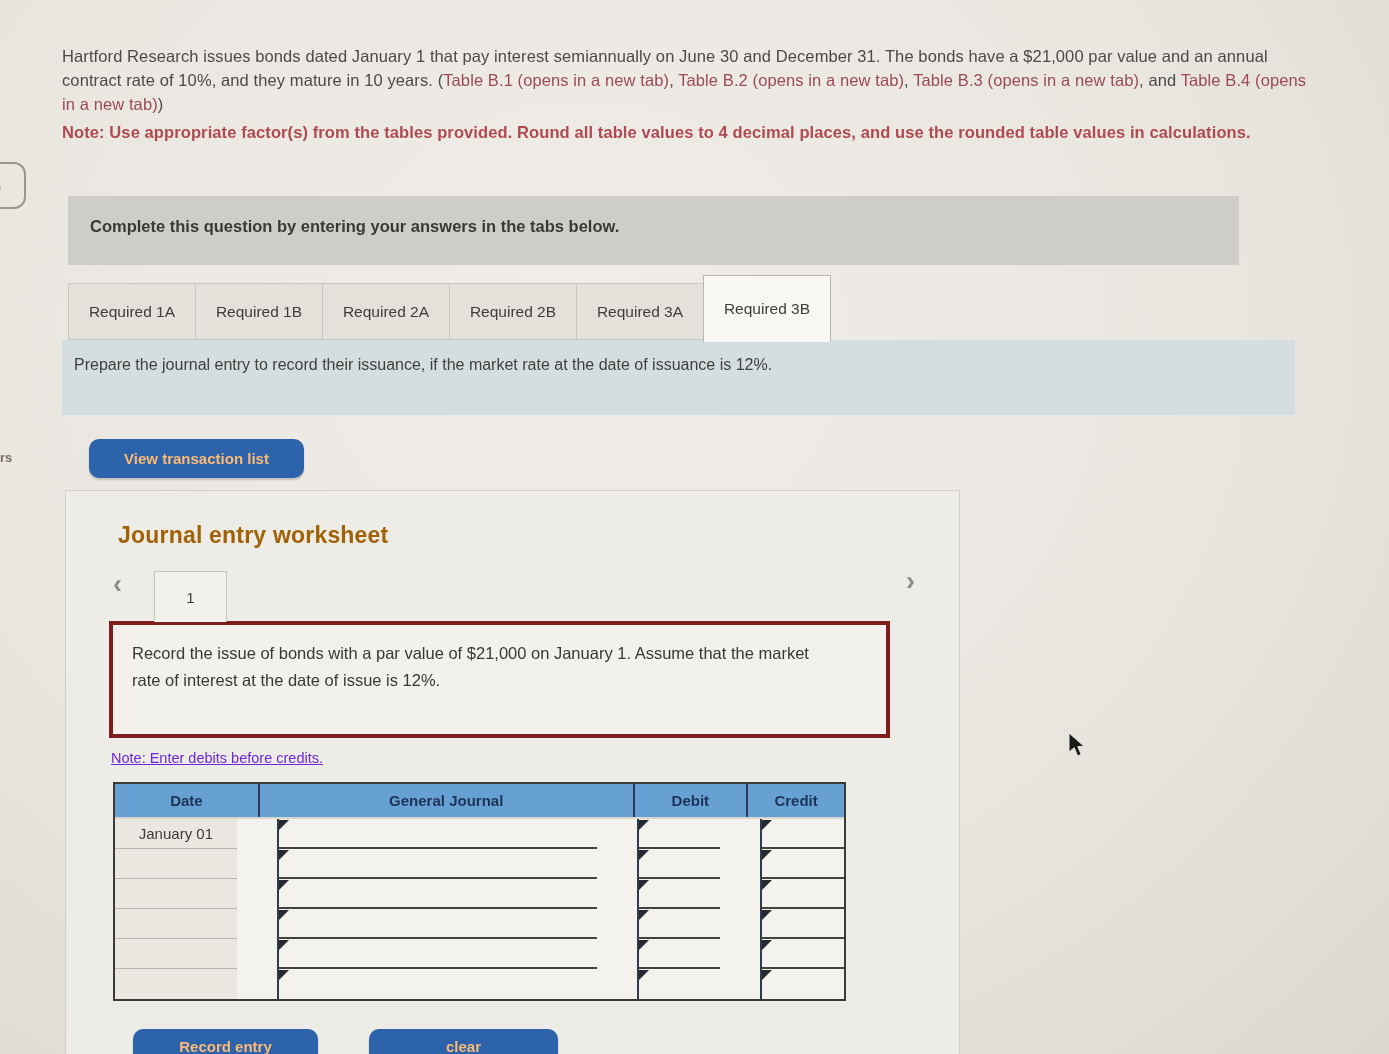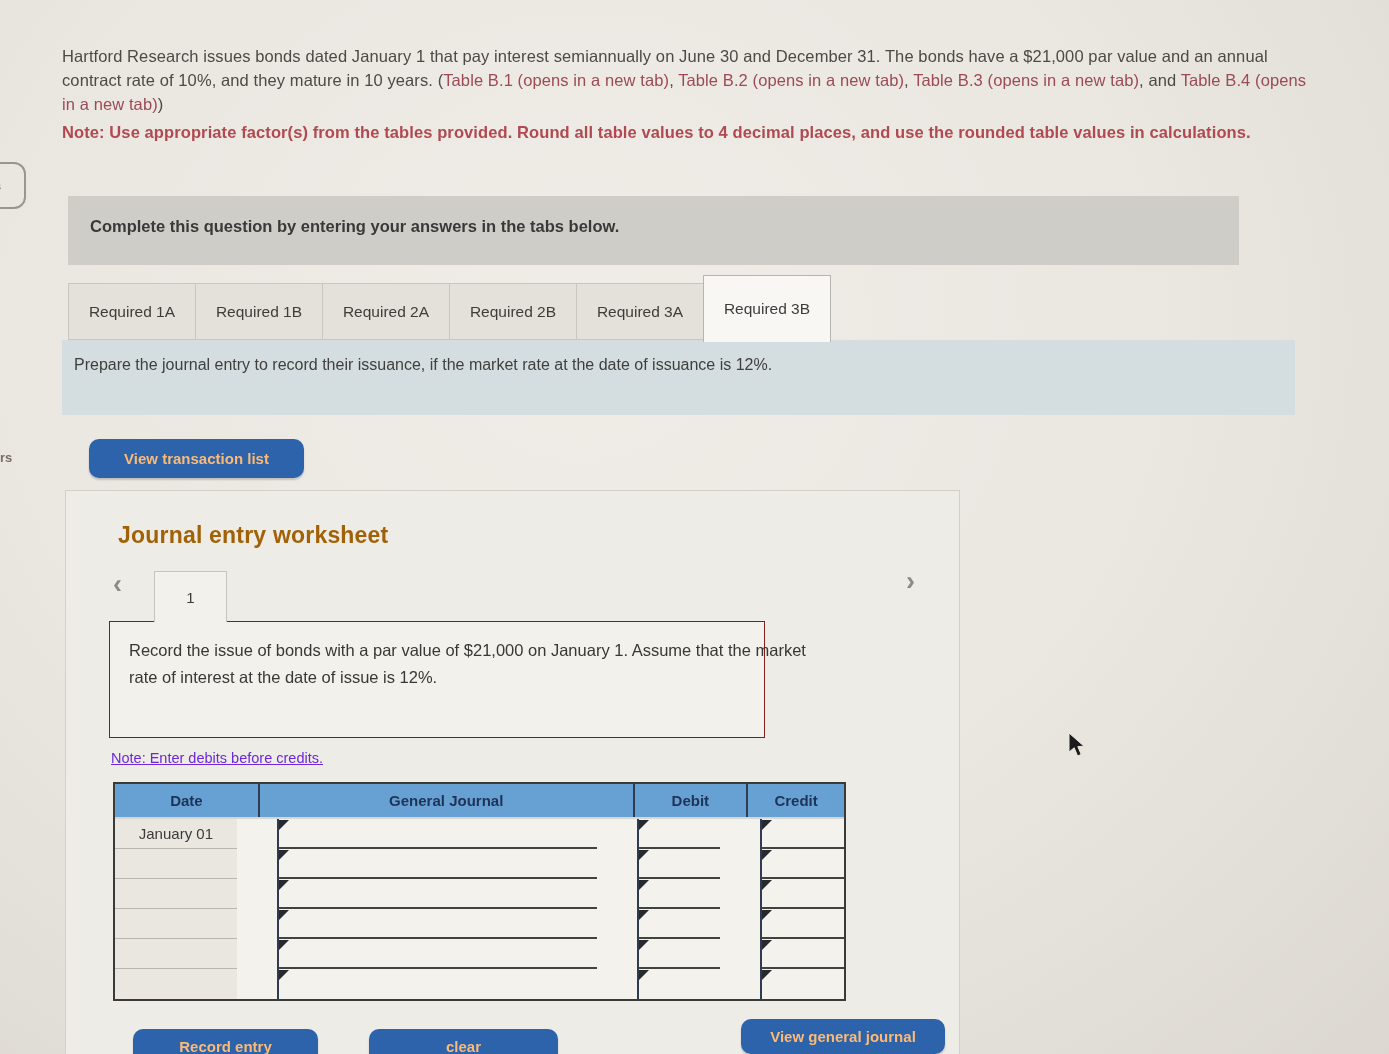--- a/index.html
+++ b/index.html
@@ -93,22 +93,22 @@
   }
   .pg-prev { left:47px; top:83px; }
   .pg-next { left:840px; top:80px; }
   .pg-tab {
     position:absolute; left:88px; top:80px; width:73px; height:51px;
     background:#f3f1eb; border:1px solid #c6c4be; border-bottom:none; z-index:2;
     display:flex; align-items:center; justify-content:center;
     font-size:15px; color:#3c3c3a; cursor:pointer;
   }
   .desc-box {
-    position:absolute; left:43px; top:130px; width:656px; height:117px;
-    background:#f3f1eb; border:1px solid #7f1d1d;
+    position:absolute; left:43px; top:130px; width:781px; height:117px;
+    background:#f3f1eb; border:4px solid #7f1d1d;
   }
   .desc-box .desc-text {
     position:absolute; left:19px; top:15px; width:700px;
     font-size:16.5px; line-height:27px; color:#393836;
   }
   .ws-note {
     position:absolute; left:45px; top:259px;
     font-size:14.5px; color:#6d28d9;text-decoration:underline;
   }
 
@@ -250,21 +250,20 @@
         <div class="cell-date"></div>
         <div class="cell-entry cell-gj"></div>
         <div class="cell-entry cell-debit"></div>
         <div class="cell-entry cell-credit"></div>
       </div>
     </div>
   </div>
 
   <button class="blue-btn btn-record">Record entry</button>
   <button class="blue-btn btn-clear">clear</button>
-  <button class="blue-btn btn-vgj">View general journal</button>
 
   <div class="cursor">
     <svg width="20" height="26" viewBox="0 0 20 26">
       <path d="M1,0 L1,19 L6.2,14.8 L9.6,23 L13.2,21.4 L9.8,13.6 L16,13.2 Z" fill="#1b1b1b" stroke="#e9e7e1" stroke-width="1"></path>
     </svg>
   </div>
 
 </div>
 
 </body></html>

